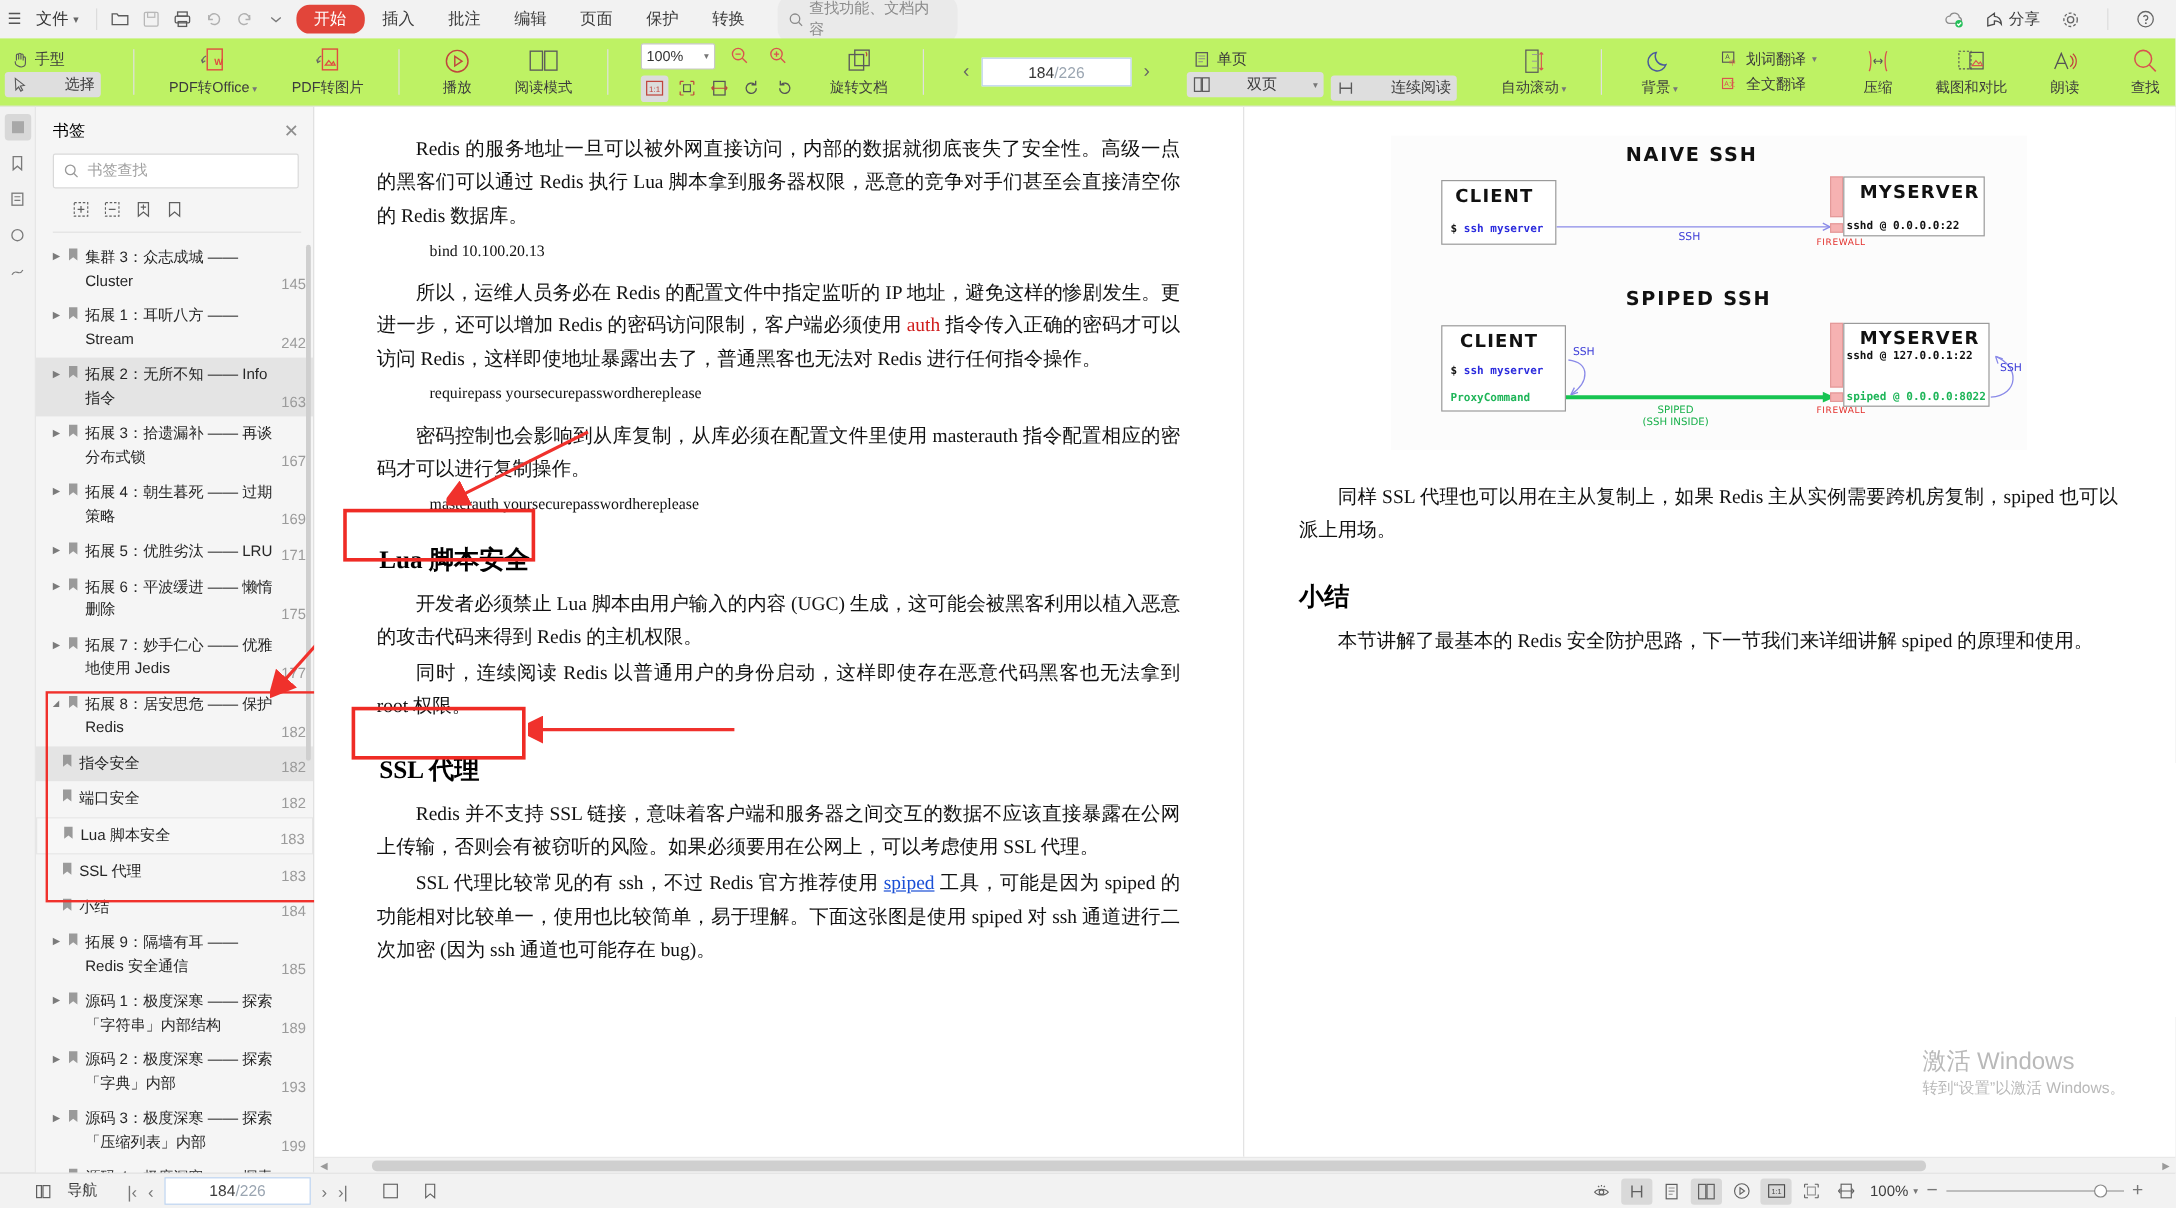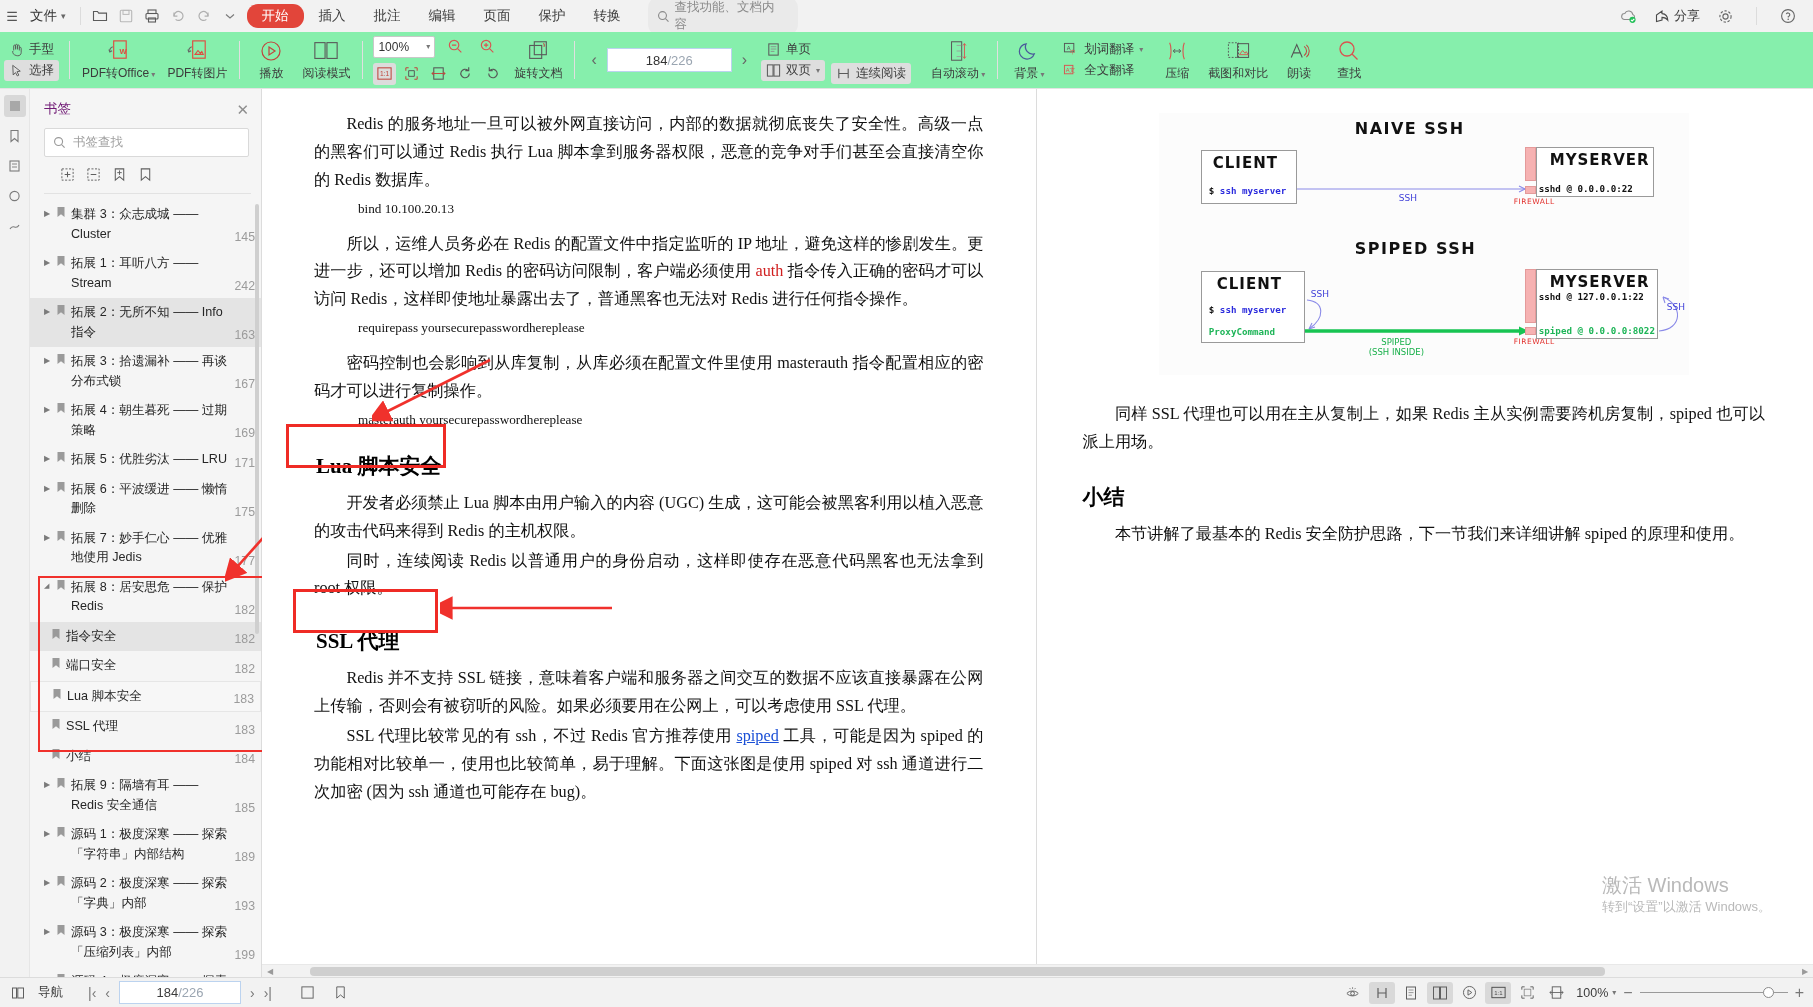--- a/index.html
+++ b/index.html
@@ -22,30 +22,30 @@
   .qicon svg { display:block; }
   .tabs { display:flex; align-items:center; gap:2px; margin-left:4px; }
   .tab { padding:4px 13px; font-size:13.5px; color:#3c3c3c; cursor:pointer; border-radius:3px; white-space:nowrap; }
   .tab.active { background:#e2453a; color:#fff; border-radius:11px; padding:3px 15px; font-weight:normal; }
   .searchbox { display:flex; align-items:center; gap:5px; background:#eaeaea; border-radius:12px;
                padding:3px 12px 3px 9px; margin-left:14px; color:#8a8a8a; font-size:12.5px; width:150px; }
   .topright { margin-left:auto; display:flex; align-items:center; gap:12px; padding-right:12px; }
   .share-btn { display:flex; align-items:center; gap:4px; font-size:13px; color:#3c3c3c; cursor:pointer; }
 
   
-  .ribbon { height:57px; background:#86efac; display:flex; align-items:center; flex:none; border-bottom:1px solid #e3e3e3; }
+  .ribbon { height:57px; background:#bef264; display:flex; align-items:center; flex:none; border-bottom:1px solid #e3e3e3;justify-content:space-between; }
   .rb-group { display:flex; align-items:center; height:100%; padding:0 4px; }
   .rb-div { width:1px; height:38px; background:#e0e0e0; margin:0 6px; }
   .rb-btn { display:flex; flex-direction:column; align-items:center; justify-content:center;
             min-width:50px; height:52px; padding:2px 6px; cursor:pointer; border-radius:3px; }
   .rb-btn .lbl { font-size:12px; color:#3c3c3c; margin-top:2px; white-space:nowrap; }
   .rb-btn .gl { height:24px; display:flex; align-items:center; justify-content:center; }
   .stack { display:flex; flex-direction:column; justify-content:center; height:52px; }
   .stack-row { display:flex; align-items:center; gap:5px; padding:2px 5px; border-radius:3px; cursor:pointer; font-size:12.5px; color:#3c3c3c; white-space:nowrap; }
-  .stack-row.sel { background:#dedede; }
+  .stack-row.sel { background:#dedede;gap:30px; }
   .zoom-select { display:flex; align-items:center; justify-content:space-between; width:62px; height:22px;
                  border:1px solid #c8c8c8; background:#fff; border-radius:2px; padding:0 4px; font-size:12px; color:#333; }
   .small-ico { width:23px; height:22px; display:flex; align-items:center; justify-content:center; cursor:pointer; border-radius:3px; }
   .small-ico.sel { background:#dcdcdc; }
   .pagenav { display:flex; align-items:center; gap:6px; }
   .pagenum { width:125px; height:24px; border:1px solid #bcd3ef; background:#fff; display:flex;
              align-items:center; justify-content:center; font-size:13px; color:#333; }
   .pagenum .tot { color:#9aa5b1; }
   .navarrow { font-size:16px; color:#666; cursor:pointer; padding:0 4px; }
 
@@ -54,21 +54,21 @@
 
   
   .vstrip { width:30px; background:#f2f2f2; display:flex; flex-direction:column; align-items:center;
             padding-top:6px; gap:8px; flex:none; border-right:1px solid #e6e6e6; }
   .vstrip .vi { width:22px; height:22px; display:flex; align-items:center; justify-content:center; color:#7a7a7a; cursor:pointer; border-radius:3px;}
   .vstrip .vi.active { background:#d8d8d8; }
 
   
   .bm-panel { width:232px; background:#f5f5f5; display:flex; flex-direction:column; flex:none; border-right:1px solid #dcdcdc; position:relative; }
   .bm-head { display:flex; align-items:center; justify-content:space-between; padding:11px 12px 7px 14px; }
-  .bm-title { font-size:13.5px; color:#701a75; }
+  .bm-title { font-size:13.5px; color:#000000; }
   .bm-close { color:#8e8e8e; font-size:15px; cursor:pointer; line-height:1; }
   .bm-search { margin:3px 12px 0 14px; height:29px; background:#fff; border:1px solid #d9d9d9; border-radius:2px;
                display:flex; align-items:center; gap:7px; padding:0 8px; color:#a0a0a0; font-size:12.5px; }
   .bm-tools { display:flex; align-items:center; gap:11px; padding:10px 0 8px 16px; border-bottom:1px solid #e2e2e2; margin:0 10px 0 14px;}
   .bm-tools .bt { cursor:pointer; color:#5f5f5f; }
   .bm-list { flex:1; overflow:hidden; padding-top:6px; position:relative; }
   .bm-item { display:flex; align-items:flex-start; padding:5px 6px 5px 14px; cursor:pointer; position:relative; min-height:22px; }
   .bm-item.sel { background:#e4e4e4; }
   .bm-item.outline { background:#f7f7f7; border:1px solid #e6e6e6; }
   .bm-arrow { width:12px; flex:none; color:#7b7b7b; font-size:8px; padding-top:4px; }
@@ -115,21 +115,21 @@
   .watermark .w2 { font-size:13px; }
 
   
   .hscroll { height:13px; background:#f2f2f2; display:flex; align-items:center; padding:0 2px; flex:none; border-top:1px solid #e8e8e8;}
   .hs-arrow { width:12px; text-align:center; font-size:8px; color:#9a9a9a; }
   .hs-track { flex:1; height:9px; background:#f2f2f2; position:relative; }
   .hs-thumb { position:absolute; left:34px; width:85%; height:9px; background:#cfcfcf; border-radius:4px; }
 
   
   .statusbar { height:30px; background:#f2f2f2; border-top:1px solid #dcdcdc; display:flex; align-items:center;
-               padding:0 5px; flex:none; gap:4px; }
+               padding:0 23px; flex:none; gap:4px; }
   .sb-left { display:flex; align-items:center; gap:7px; font-size:12.5px; color:#3c3c3c; }
   .sb-nav { display:flex; align-items:center; gap:9px; margin-left:18px; }
   .sb-pagebox { width:122px; height:23px; border:1px solid #bcd3ef; background:#fff; display:flex;
                 align-items:center; justify-content:center; font-size:13px; }
   .sb-pagebox .tot { color:#9aa5b1; }
   .sb-right { margin-left:auto; display:flex; align-items:center; gap:3px; }
   .sb-ico { width:26px; height:22px; display:flex; align-items:center; justify-content:center; color:#5f5f5f; cursor:pointer; border-radius:3px;}
   .sb-ico.sel { background:#d9d9d9; }
   .sb-zoom { display:flex; align-items:center; gap:4px; font-size:12.5px; color:#3c3c3c; margin-left:4px;}
   .slider { width:148px; height:14px; position:relative; display:flex; align-items:center; }

